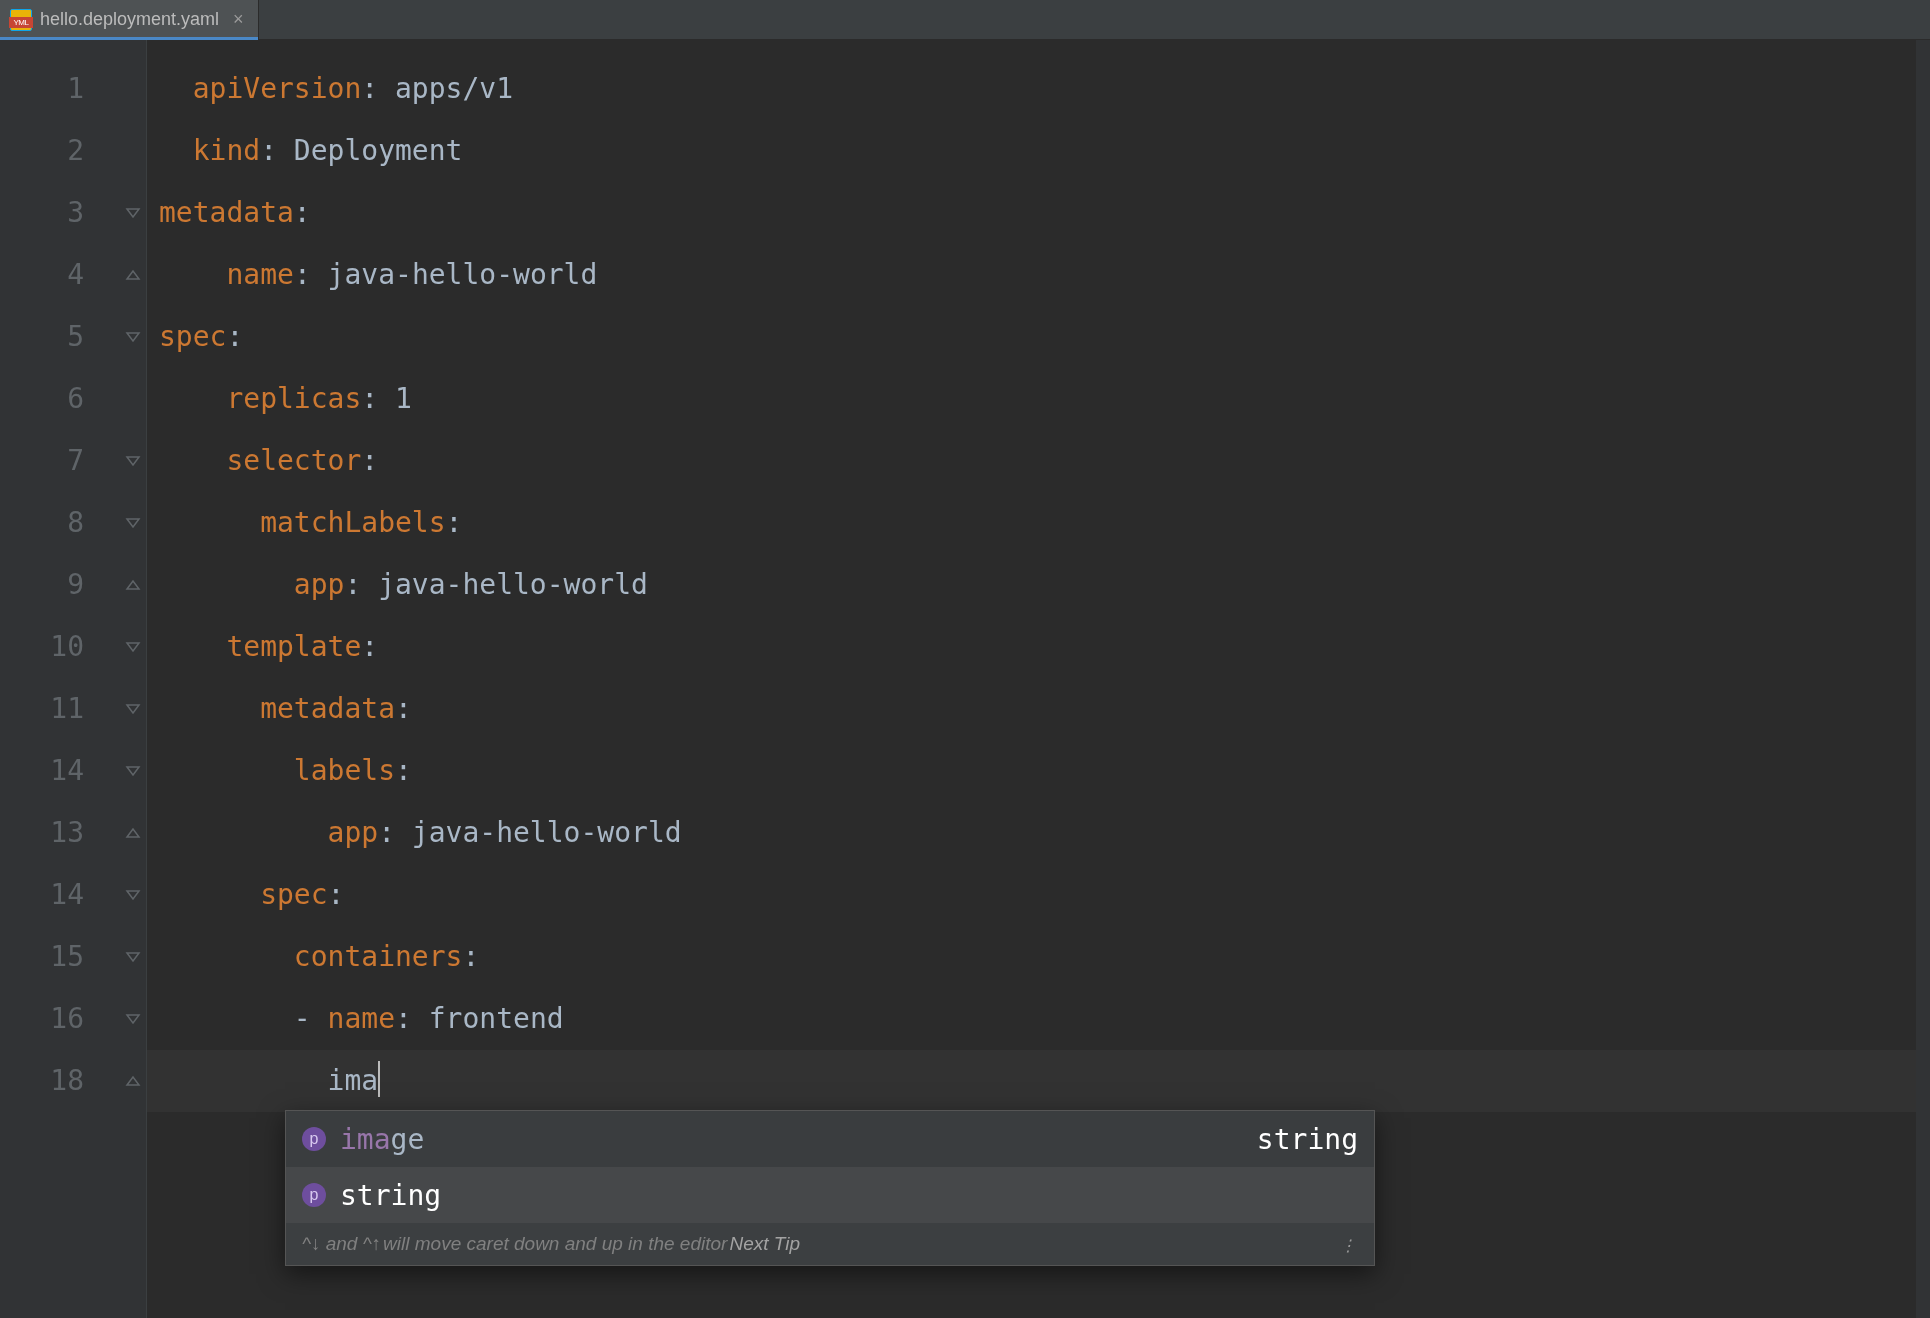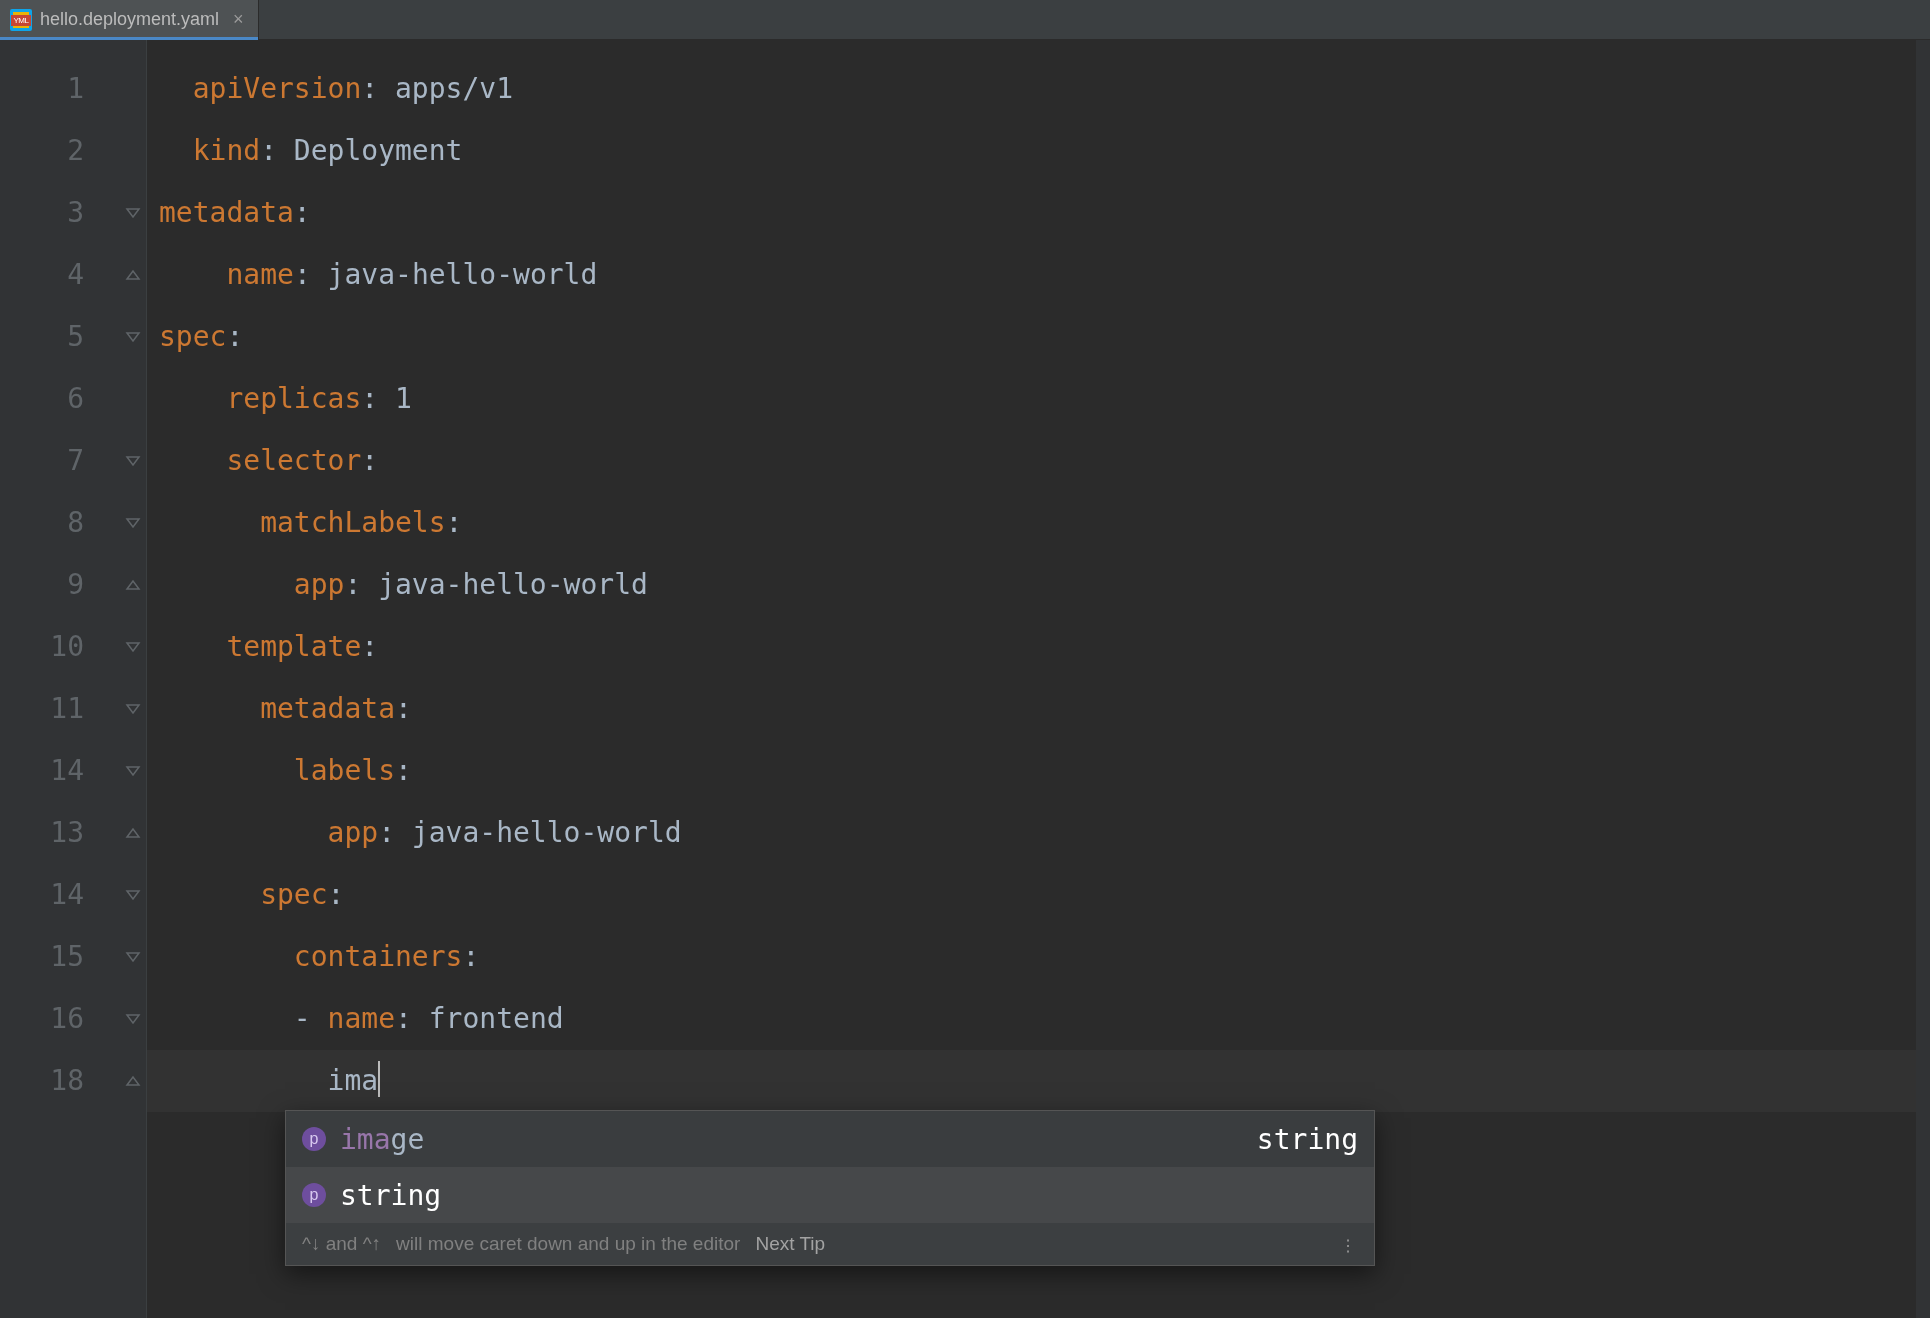--- a/index.html
+++ b/index.html
@@ -47,21 +47,21 @@
     color: #9b9b9b;
     font-size: 18px;
     margin-left: 6px;
   }
   .yaml-icon {
     width: 22px; height: 22px;
     background: #eab308;
     display: inline-flex;
     align-items: flex-end;
     justify-content: center;
-    border: 3px solid #0ea5e9;
+    border: 1px solid #0ea5e9;
     border-radius: 2px;
     position: relative;
   }
   .yaml-icon .band {
     position: absolute;
     left: -2px; right: -2px; bottom: 2px;
     height: 11px;
     background: #c74634;
     color: #fff;
     font-size: 8px;
@@ -161,21 +161,22 @@
   .popup .name .match { color: #9876aa; font-weight: 500; }
   .popup .type { color: #ffffff; }
   .popup .footer {
     background: #3c3f41;
     padding: 10px 16px;
     font-family: -apple-system, "Segoe UI", sans-serif;
     font-size: 19px;
     color: #808080;
     display: flex;
     align-items: flex-end;
-    gap: 15px;
+    gap: 2px;
+    font-style: italic;
   }
   .popup .footer .link { color: #a3a3a3; cursor: pointer; }
   .popup .footer .dots { margin-left: auto; color: #9b9b9b; letter-spacing: 2px; font-size: 16px; }
 
   .scroll-marker {
     position: absolute;
     right: 0; top: 40px;
     width: 14px; height: 100%;
     background: #313335;
   }

